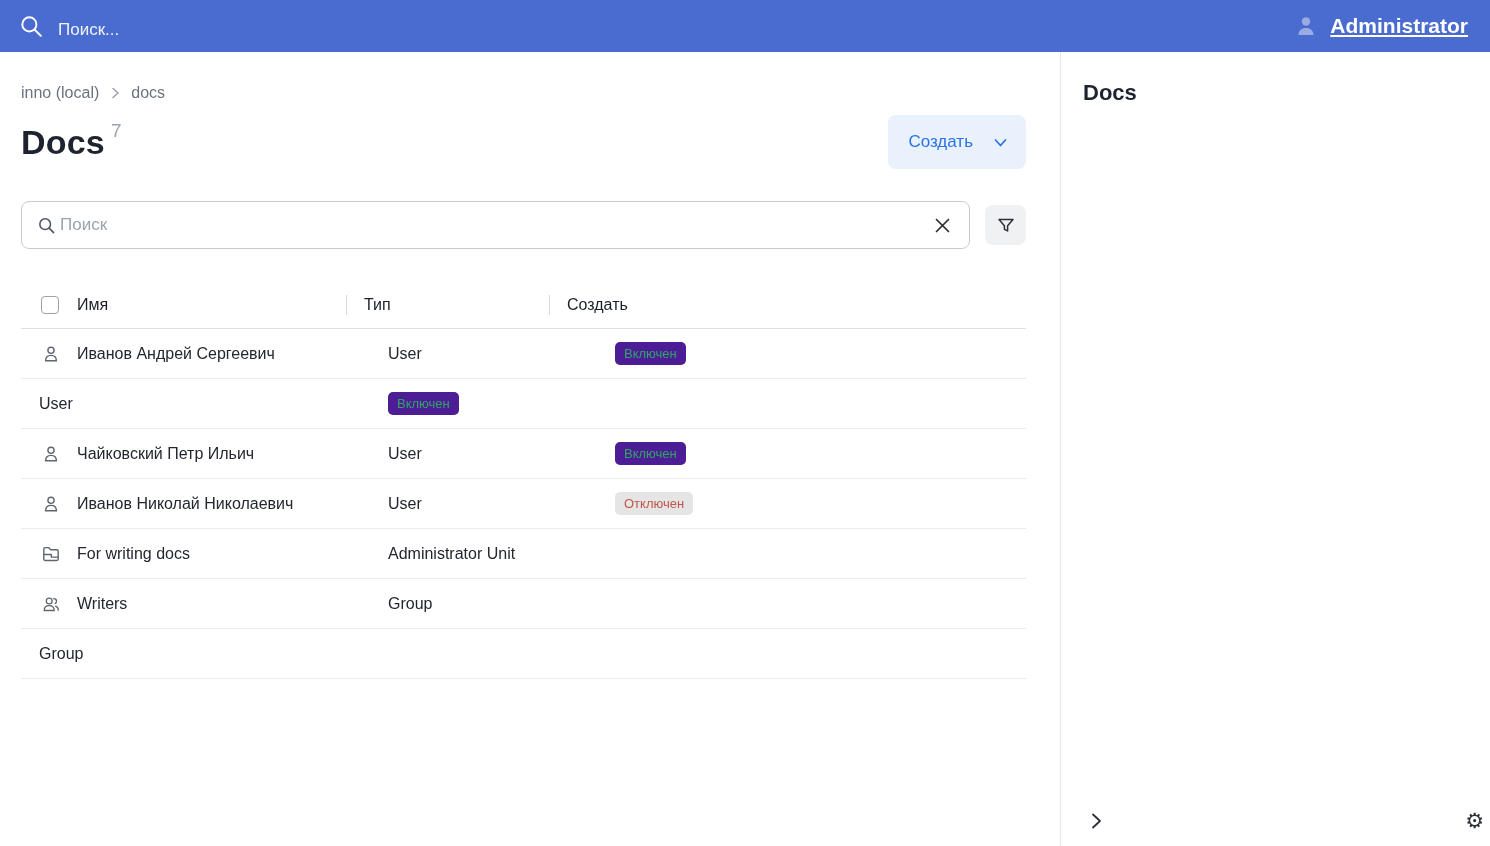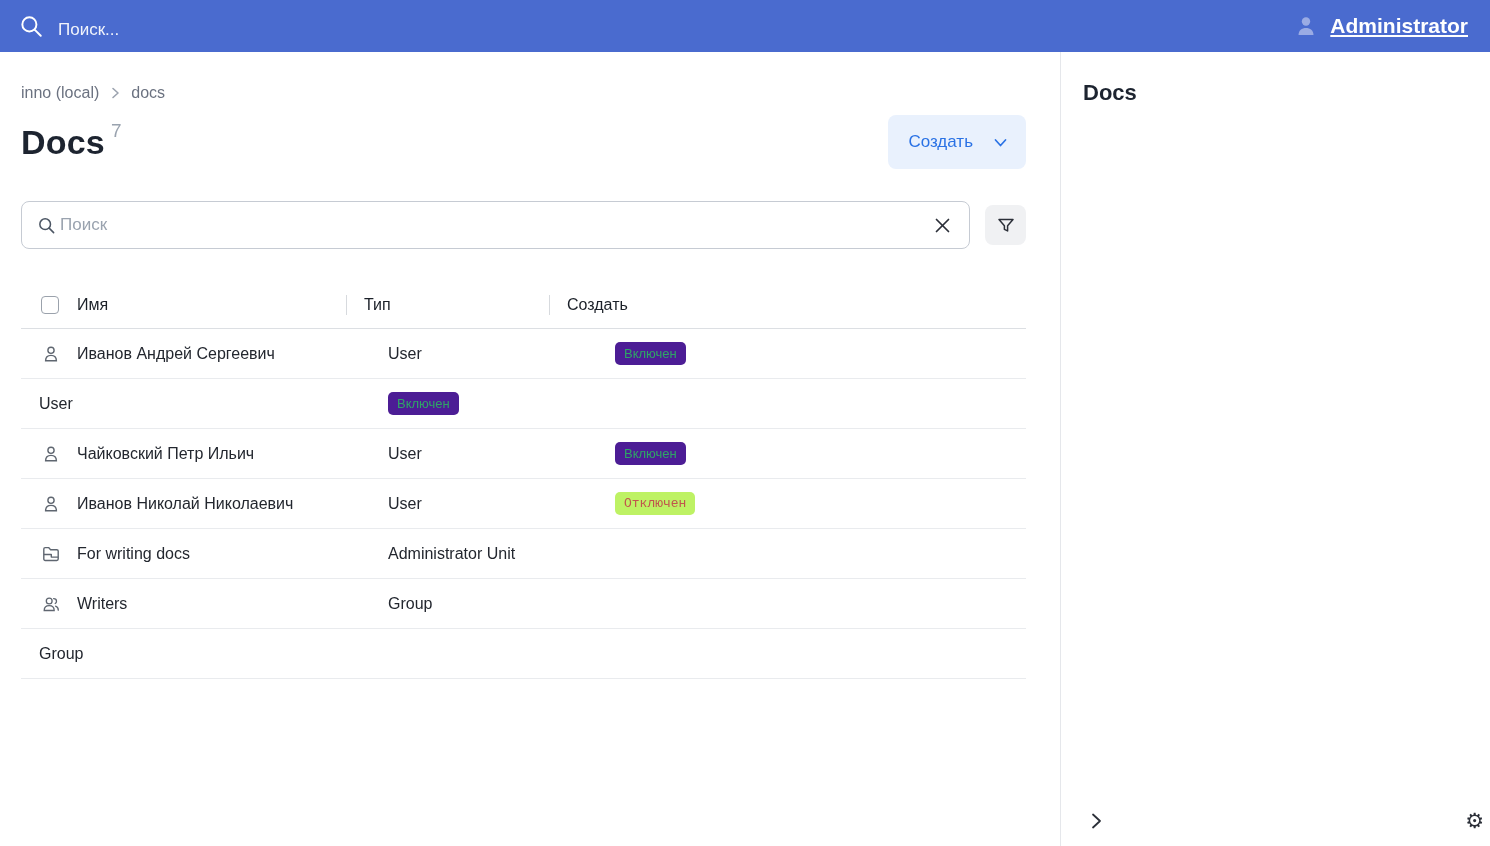--- a/index.html
+++ b/index.html
@@ -175,21 +175,21 @@
   .cell-type { padding-left: 18px; }
   .cell-status { padding-left: 18px; }
   .badge {
     display: inline-block;
     font-size: 13px;
     line-height: 15px;
     padding: 4px 9px;
     border-radius: 5px;
   }
   .badge.enabled  { background: #4c1d95; color: #2fa566; }
-  .badge.disabled { background: #bef264; color: #c0564c; font-family: Liberation Mono, monospace; }
+  .badge.disabled { background: #e5e5e5; color: #c0564c; }
 
   
   .panel-title { font-size: 22px; color: #1d2430; }
   .panel-expand-btn {
     position: absolute;
     left: 24px; bottom: 11px;
     border: none; background: transparent; padding: 4px; cursor: pointer;
   }
   .panel-expand-btn svg { width: 14px; height: 20px; display: block; }
   .panel-settings-btn {

